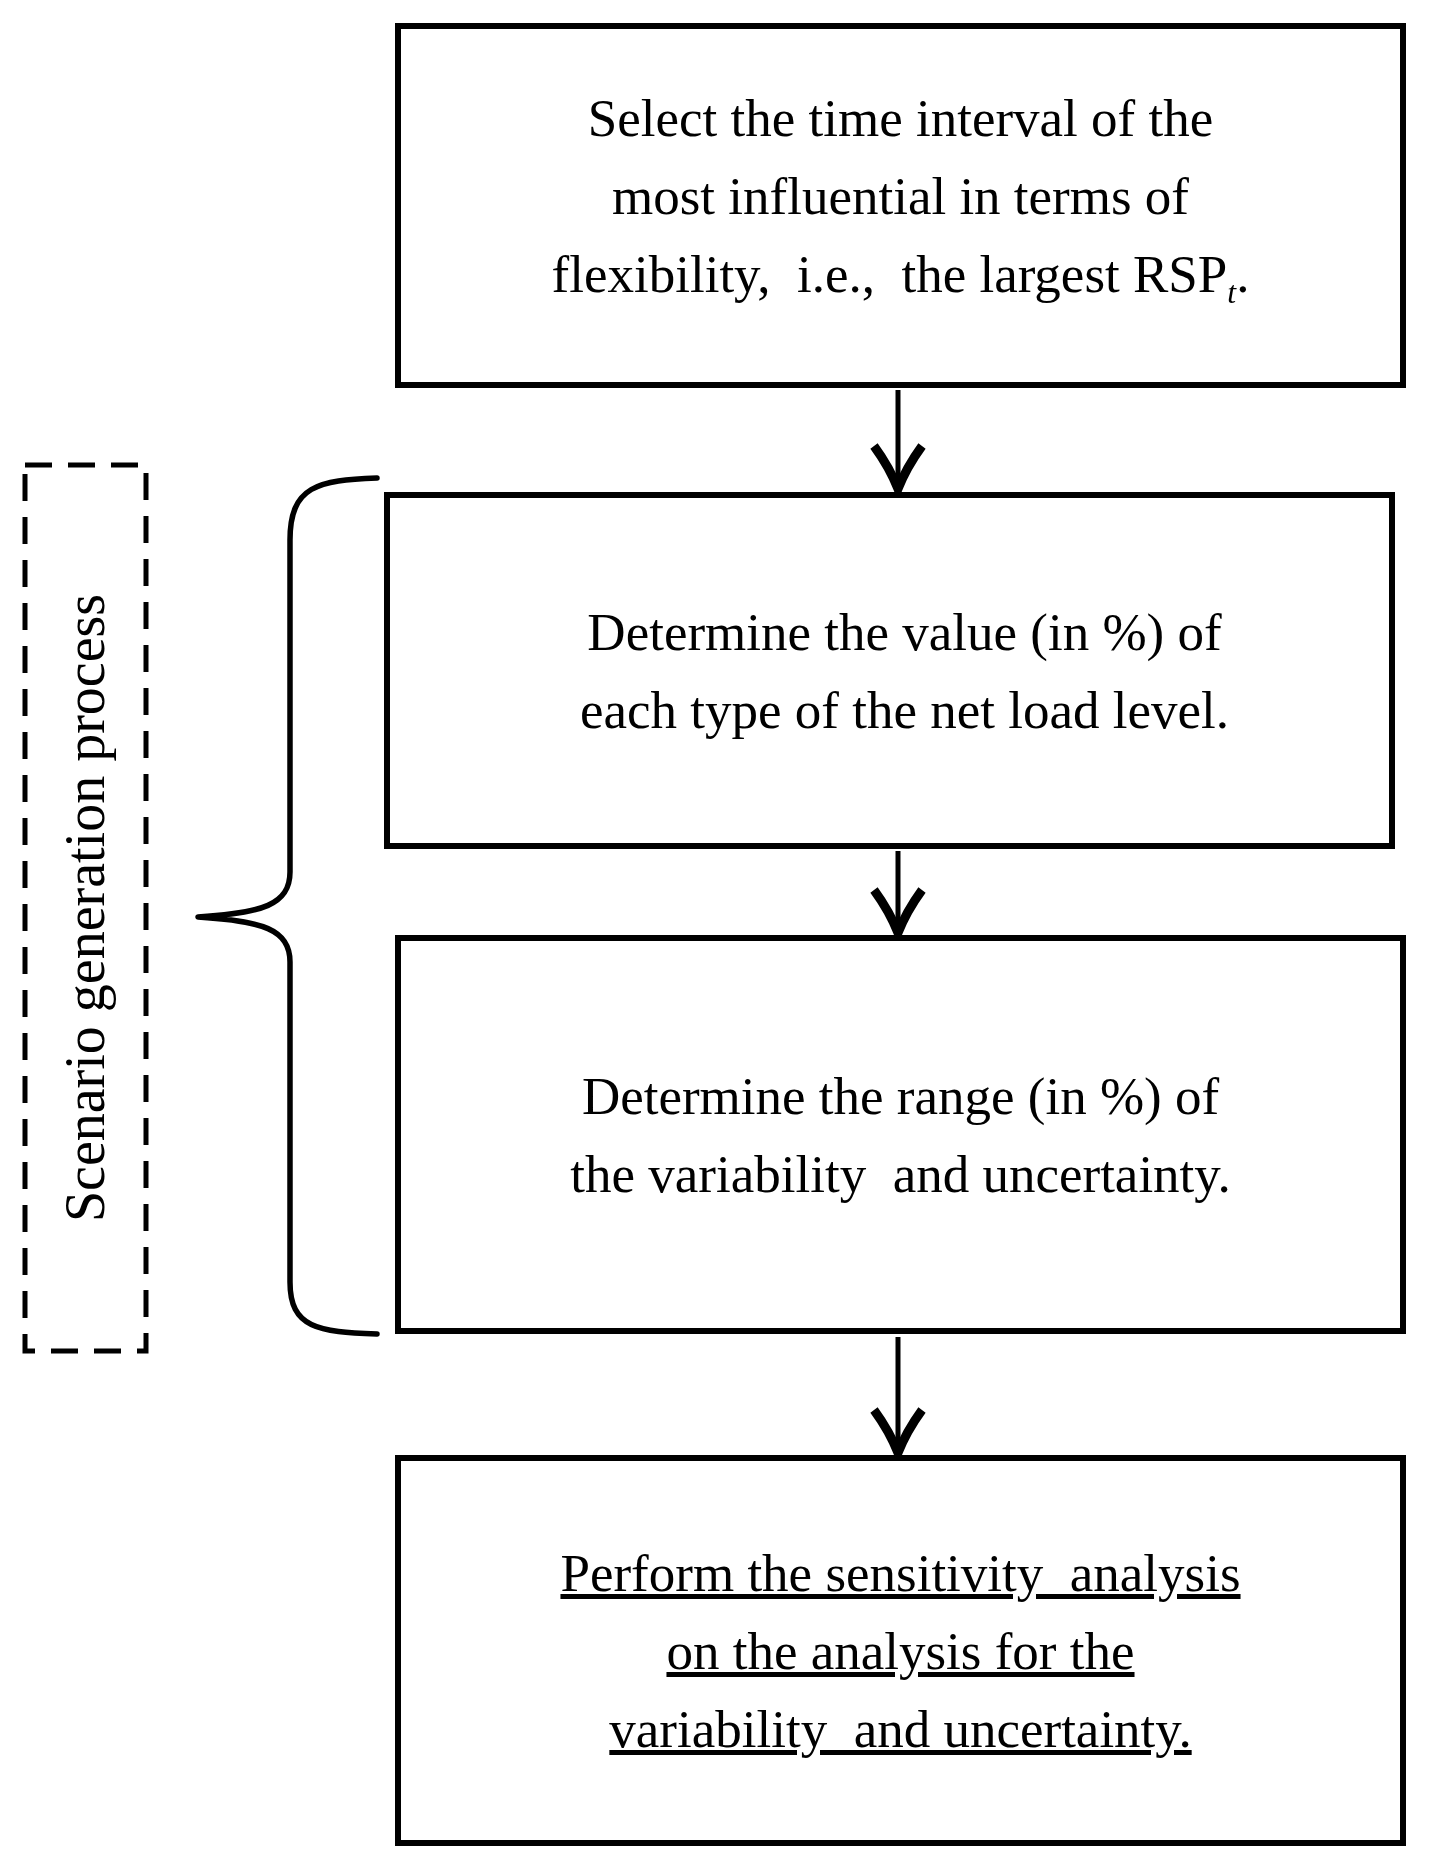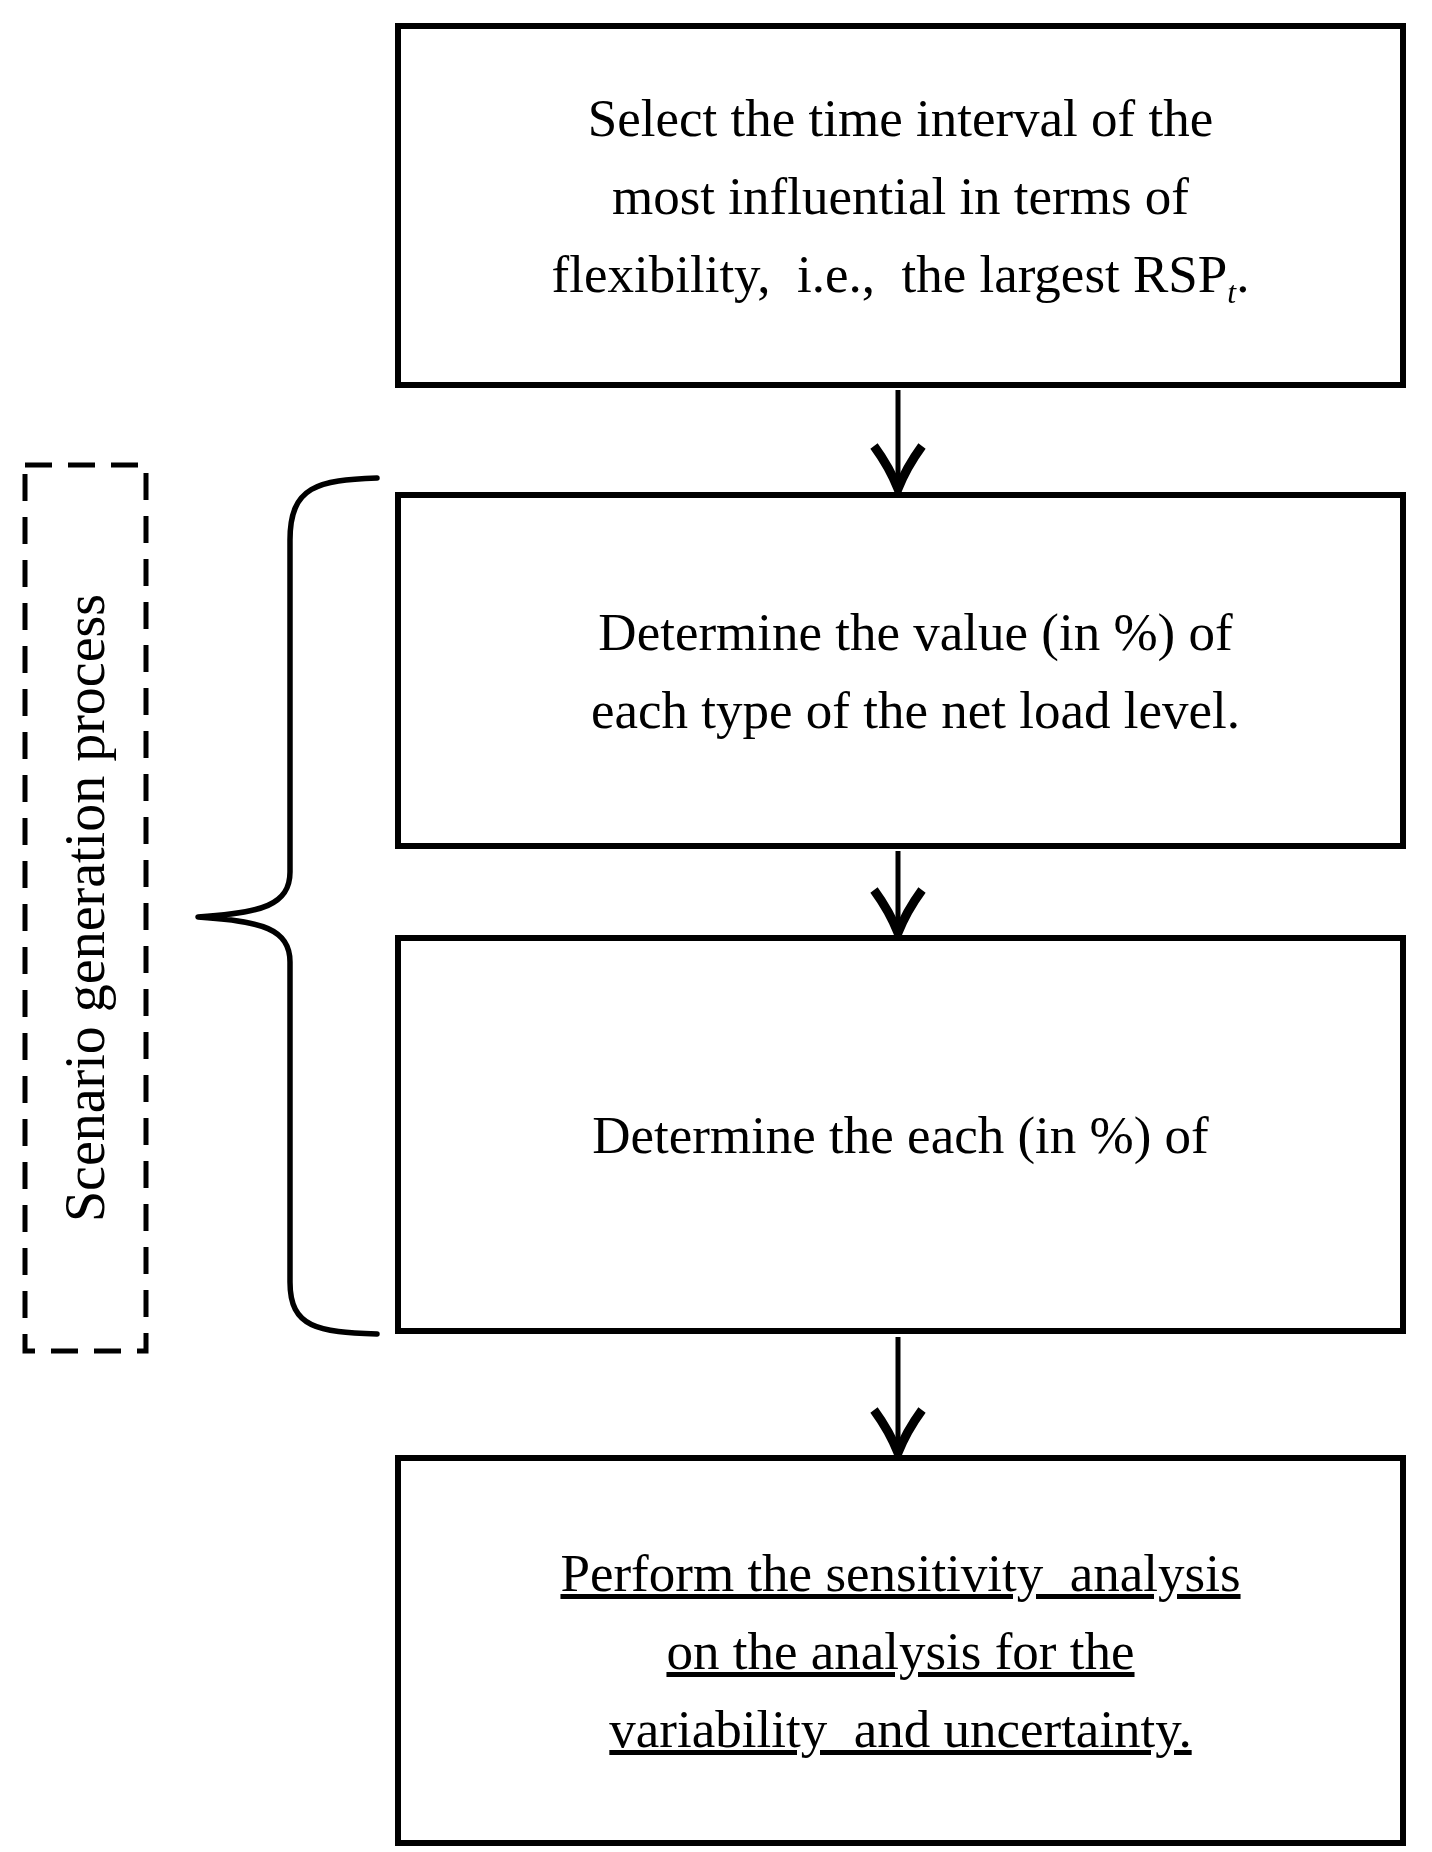--- a/index.html
+++ b/index.html
@@ -10,21 +10,21 @@
   #overlay{position:absolute;left:0;top:0;width:1432px;height:1852px;}
   .pbox{
     position:absolute;box-sizing:border-box;border:6px solid #000;background:#fff;
     display:flex;flex-direction:column;justify-content:center;align-items:center;
     font-size:53px;line-height:78px;text-align:center;
   }
   .tline{white-space:nowrap;}
   .math{}
   .sub{font-style:italic;font-size:0.6em;vertical-align:-0.35em;letter-spacing:0;}
   #box1{left:395px;top:23px;width:1011px;height:365px;}
-  #box2{left:395px;top:492px;width:1011px;height:357px;padding-left:30px;}
+  #box2{left:384px;top:492px;width:1011px;height:357px;padding-left:30px;}
   #box3{left:395px;top:935px;width:1011px;height:399px;}
   #box4{left:395px;top:1455px;width:1011px;height:391px;text-decoration:underline;}
   #side-label{
     position:absolute;left:85px;top:908px;width:max-content;
     transform:translate(-50%,-50%) rotate(-90deg);
     font-size:56px;white-space:nowrap;text-align:center;
   }
 </style>
 </head>
 <body>
@@ -64,20 +64,21 @@
     <div class="tline"><span>most influential in terms of</span></div>
     <div class="tline"><span>flexibility,&nbsp; i.e.,&nbsp; the largest </span><span class="math">RSP</span><span class="sub">t</span><span>.</span></div>
   </div>
 
 <div id="box2" class="pbox">
     <div class="tline"><span>Determine the value (in %) of</span></div>
     <div class="tline"><span>each type of the net load level.</span></div>
   </div>
 
 <div id="box3" class="pbox">
-    <div class="tline"><span>Determine the each (in %) of</span></div>
+    <div class="tline"><span>Determine the range (in %) of</span></div>
+    <div class="tline"><span>the variability&nbsp; and uncertainty.</span></div>
   </div>
 
 <div id="box4" class="pbox">
     <div class="tline"><span>Perform the sensitivity&nbsp; analysis</span></div>
     <div class="tline"><span>on the analysis for the</span></div>
     <div class="tline"><span>variability&nbsp; and uncertainty.</span></div>
   </div>
 
 </body></html>

